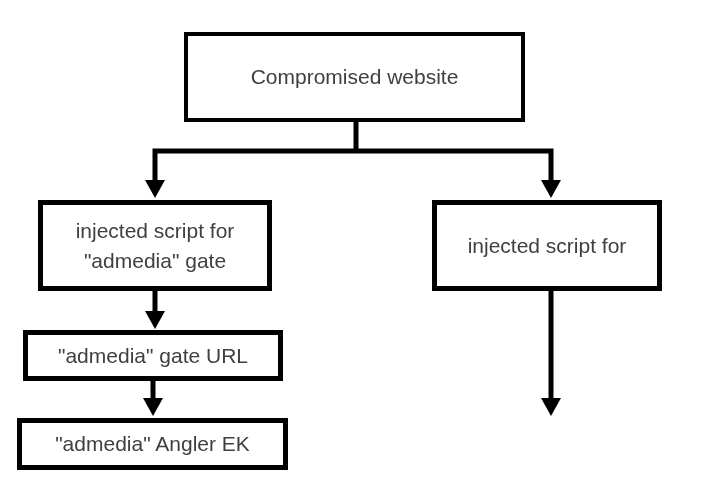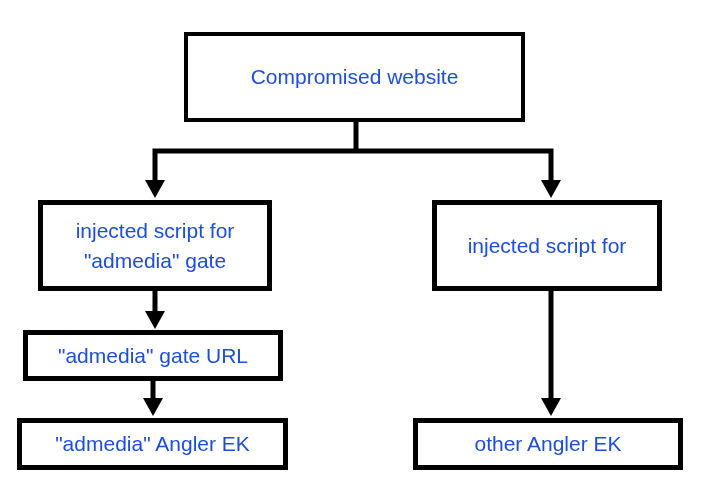--- a/index.html
+++ b/index.html
@@ -6,21 +6,21 @@
     margin: 0;
     padding: 0;
     background: #ffffff;
   }
   .canvas {
     position: relative;
     width: 706px;
     height: 496px;
     background: #ffffff;
     font-family: "Liberation Sans", sans-serif;
-    color: #1d4ed8;
+    color: #404040;
     overflow: hidden;
   }
   .edge-layer {
     position: absolute;
     left: 0;
     top: 0;
     width: 706px;
     height: 496px;
   }
   .edge {
@@ -90,17 +90,14 @@
   </div>
 
   <div class="node node-l3-left">
     <div class="node-line">"admedia" gate URL</div>
   </div>
 
   <div class="node node-l4-left">
     <div class="node-line">"admedia" Angler EK</div>
   </div>
 
-  <div class="node node-l4-right">
-    <div class="node-line">other Angler EK</div>
-  </div>
 
 </div>
 
 </body></html>

